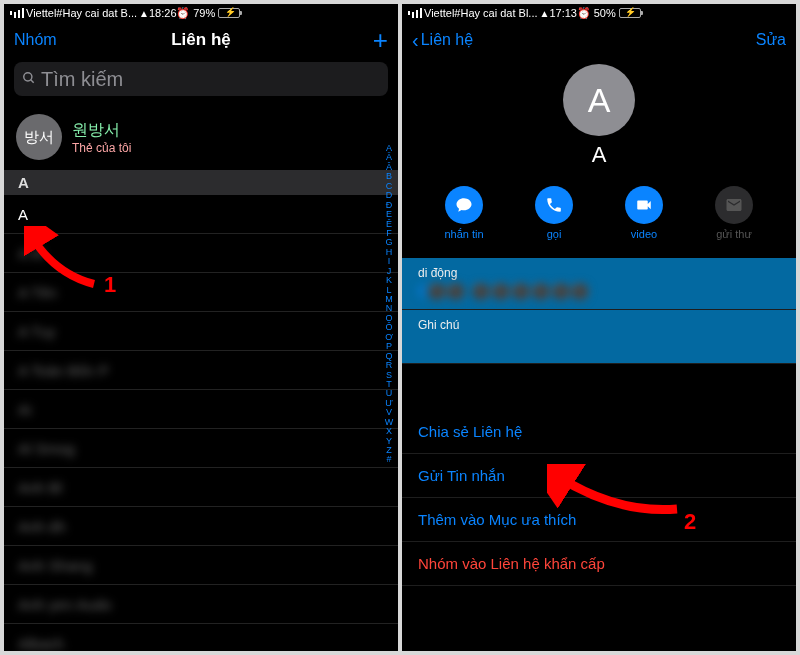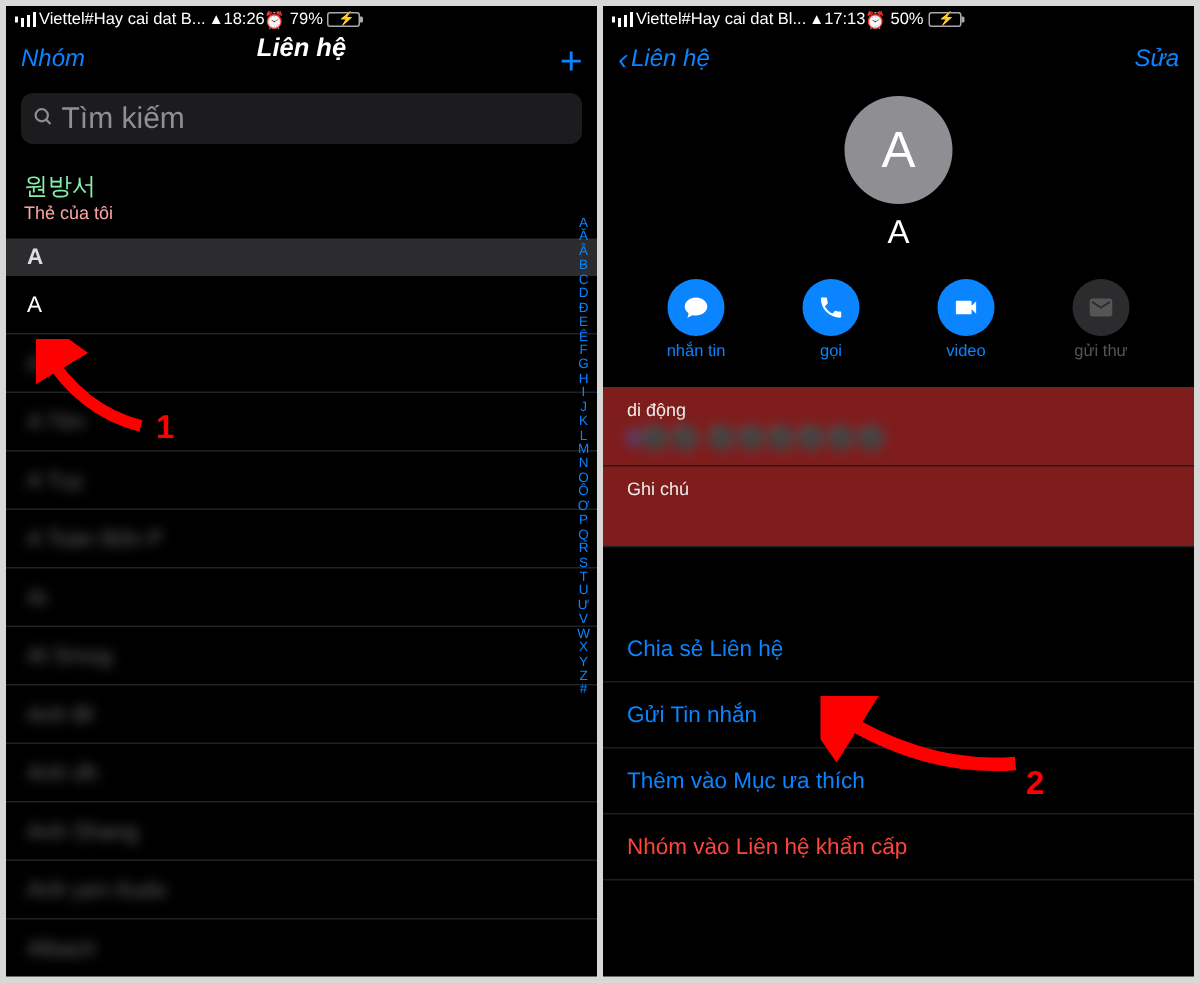--- a/index.html
+++ b/index.html
@@ -40,24 +40,24 @@
   .wifi { font-size: 10px; }
   .batt { display:inline-flex; align-items:center; }
   .batt-box { width:22px; height:10px; border:1px solid #aaa; border-radius:2px; position:relative; display:inline-block;}
   .batt-box::after { content:""; position:absolute; right:-3px; top:2px; width:2px; height:4px; background:#aaa; border-radius:0 1px 1px 0;}
   .batt-fill { height:100%; background:#ffd60a; border-radius:1px 0 0 1px;}
   .bolt { color:#000; position:absolute; left:6px; top:-2px; font-size:9px;}
   
   .nav {
     height: 36px;
     display:flex;
+    align-items:center;
     justify-content:space-between;
     padding: 0 10px;
     position:relative;
-    font-style:italic;
   }
   .nav .title { position:absolute; left:0; right:0; text-align:center; font-weight:600; font-size:17px; color:#fff;}
   .nav .left, .nav .right { color:#0a84ff; font-size:16px; z-index:2; display:flex; align-items:center;}
   .plus { font-size:26px; font-weight:300; line-height:0; color:#0a84ff;}
   .chev { font-size:20px; margin-right:2px; line-height:0;}
   
   .search {
     margin: 4px 10px 8px;
     height: 34px;
     background:#1c1c1e;
@@ -85,21 +85,21 @@
   
   .avatar-big { width:72px;height:72px;border-radius:50%;background:#8e8e93;display:flex;align-items:center;justify-content:center;font-size:34px;font-weight:500;margin:6px auto 6px;}
   .contact-name { text-align:center; font-size:22px; font-weight:500; margin-bottom:18px;}
   .actions { display:flex; justify-content:center; gap:30px; margin-bottom:18px;}
   .act { display:flex; flex-direction:column; align-items:center; gap:4px; font-size:11px; color:#0a84ff; width:60px;}
   .act .circ { width:38px;height:38px;border-radius:50%;background:#0a84ff;display:flex;align-items:center;justify-content:center;color:#fff;}
   .act.disabled { color:#555;}
   .act.disabled .circ { background:#2c2c2e; color:#555;}
   .act svg { width:18px; height:18px; fill:#fff;}
   .act.disabled svg { fill:#555;}
-  .cell-group { background:#7f1d1d; }
+  .cell-group { background:#0369a1; }
   .cell { padding:8px 16px; border-bottom:1px solid #1e1e1e;}
   .cell .lab { font-size:12px; color:#eee; margin-bottom:2px;}
   .cell .val { font-size:16px; color:#0a84ff; filter:blur(4px);}
   .spacer { height:46px; background:#000;}
   .link-row { padding:13px 16px; border-bottom:1px solid #1e1e1e; color:#0a84ff; font-size:15px;}
   .link-row.danger { color:#ff453a;}
 
   
   .arrow-svg { position:absolute; pointer-events:none;}
   .anno-num { position:absolute; color:#ff0000; font-weight:700; font-size:22px;}
@@ -133,20 +133,21 @@
   <div class="search">
     <span class="q">
       <svg width="14" height="14" viewBox="0 0 24 24" fill="none" stroke="#8e8e93" stroke-width="2.5">
           <circle cx="10" cy="10" r="7"></circle>
           <line x1="20" y1="20" x2="15" y2="15"></line>
         </svg>
     </span>
     <span>Tìm kiếm</span>
   </div>
   <div class="mycard">
+    <div class="avatar-me">방서</div>
     <div class="who">
       <div class="nm">원방서</div>
       <div class="sub">Thẻ của tôi</div>
     </div>
   </div>
   <div class="sect">A</div>
   <div id="left-rows">
       <div class="row">
         <span>A</span>
       </div>

